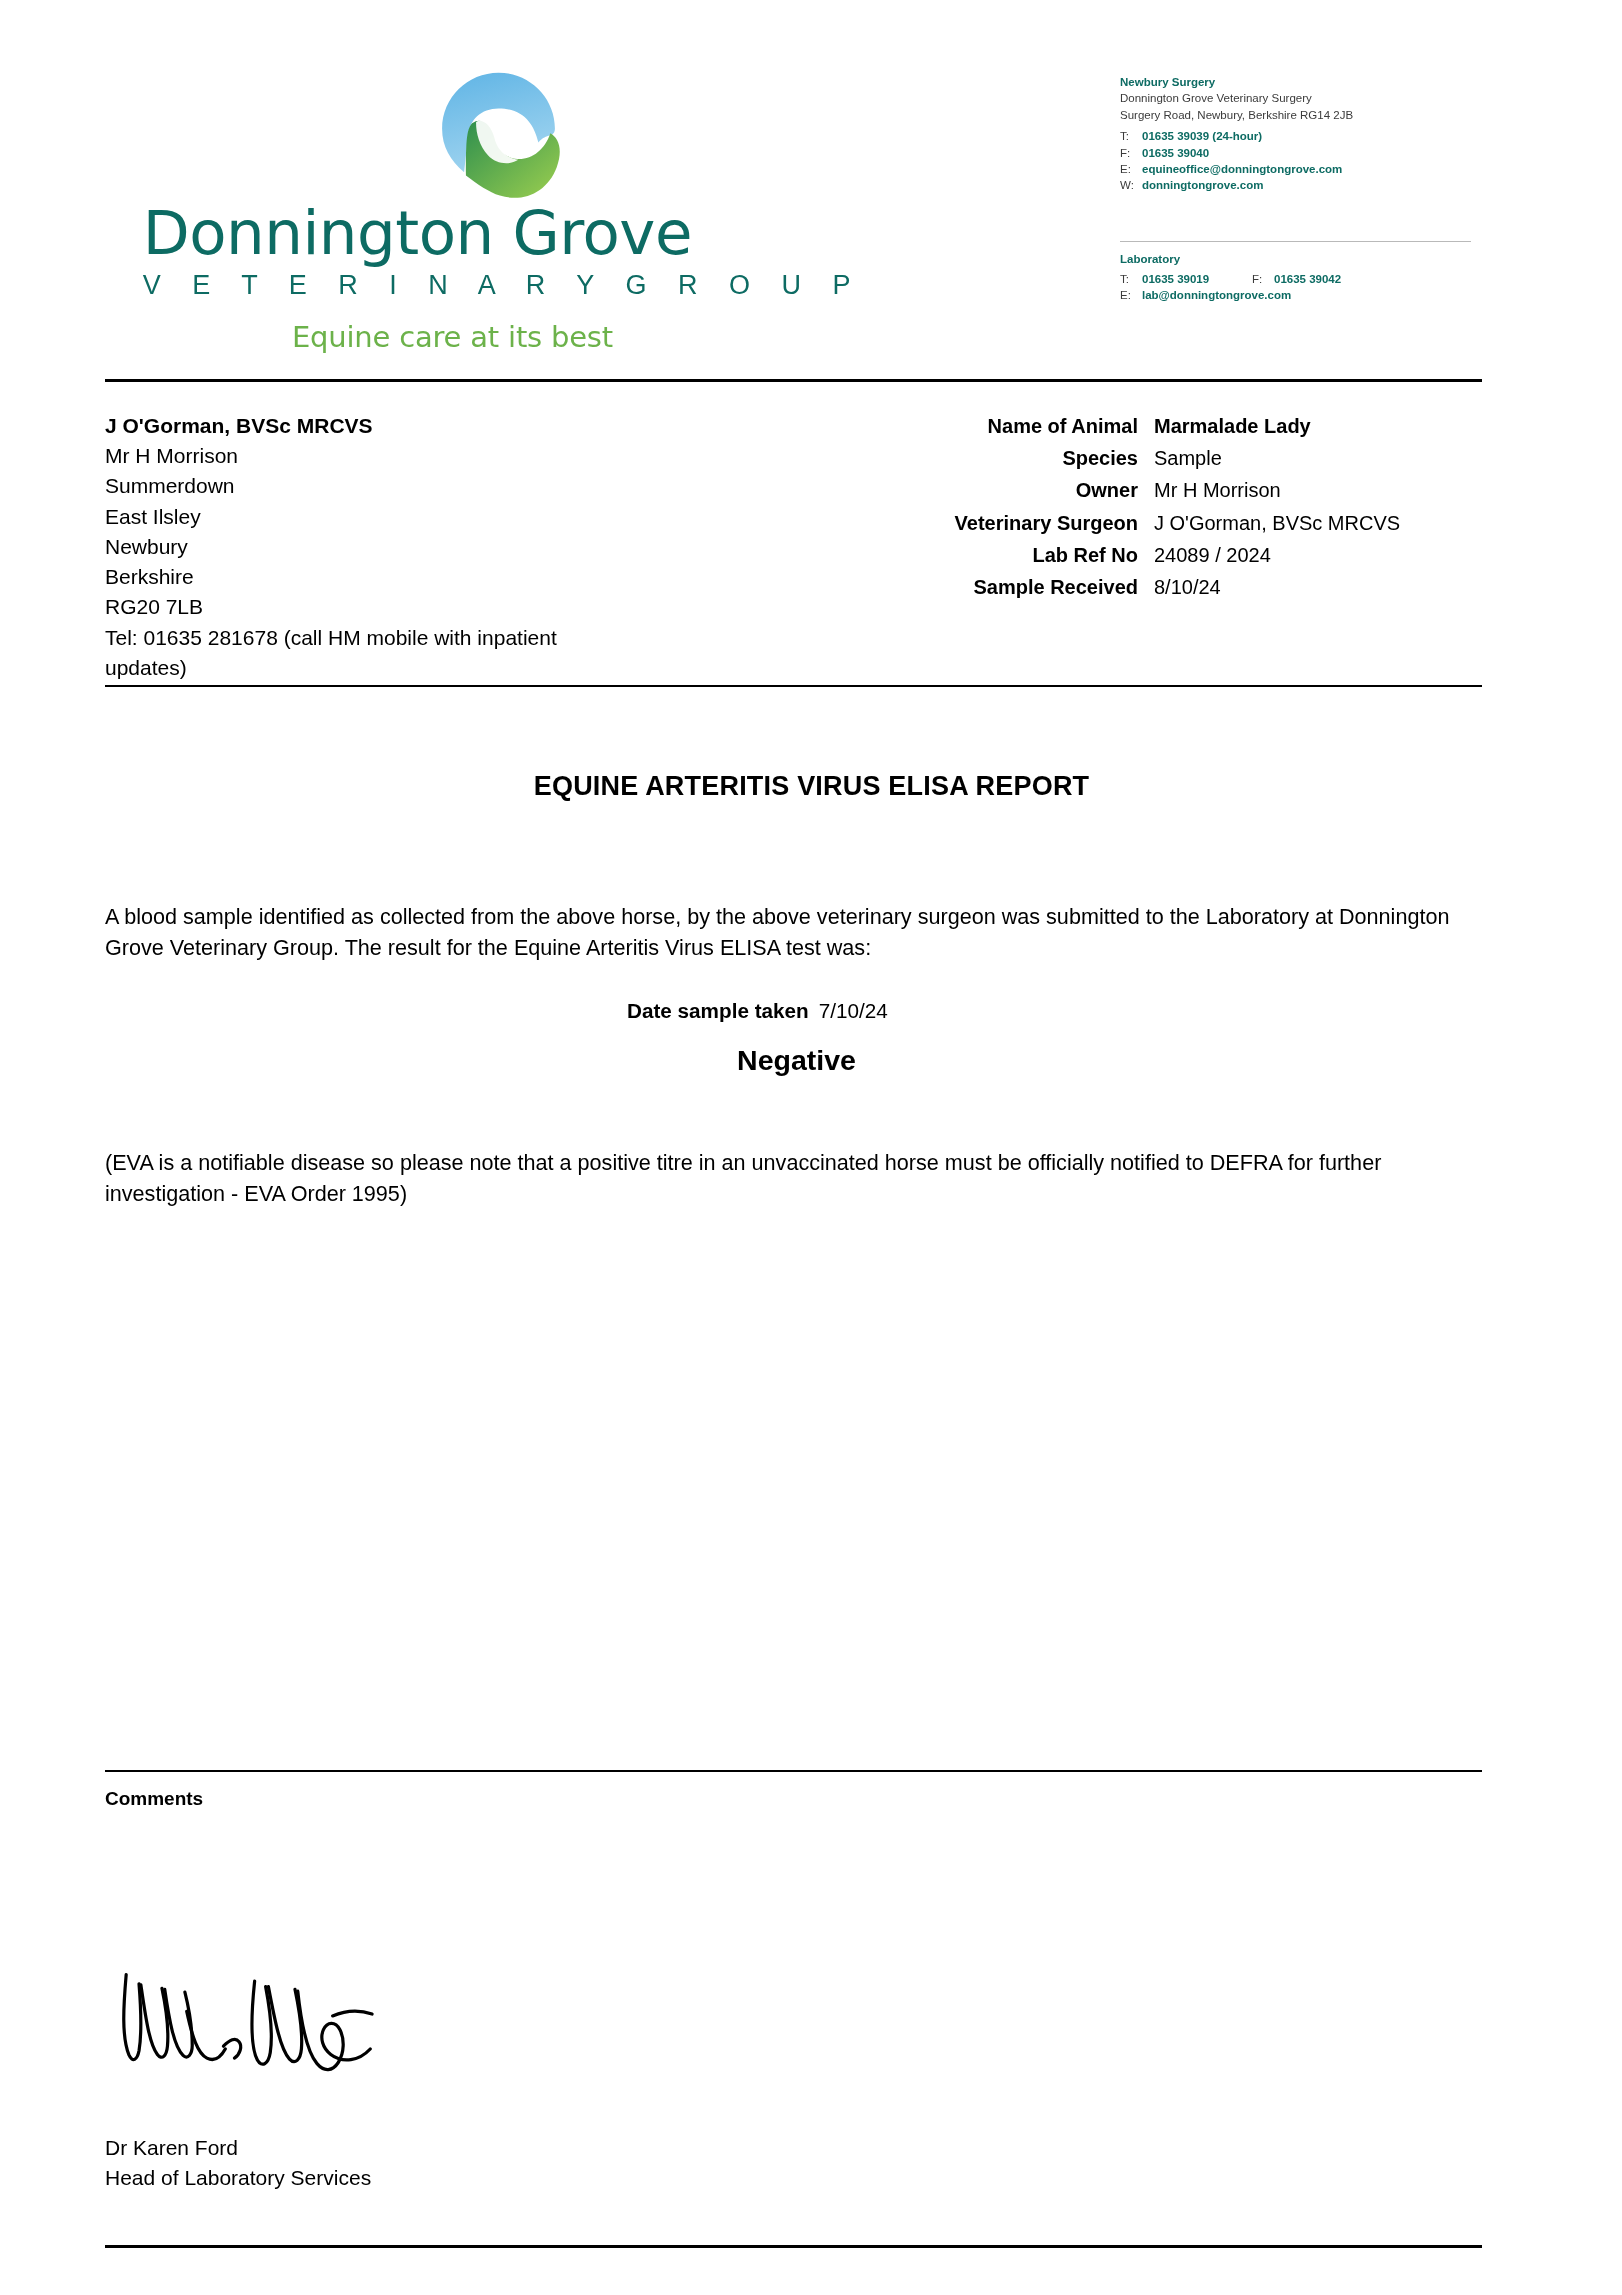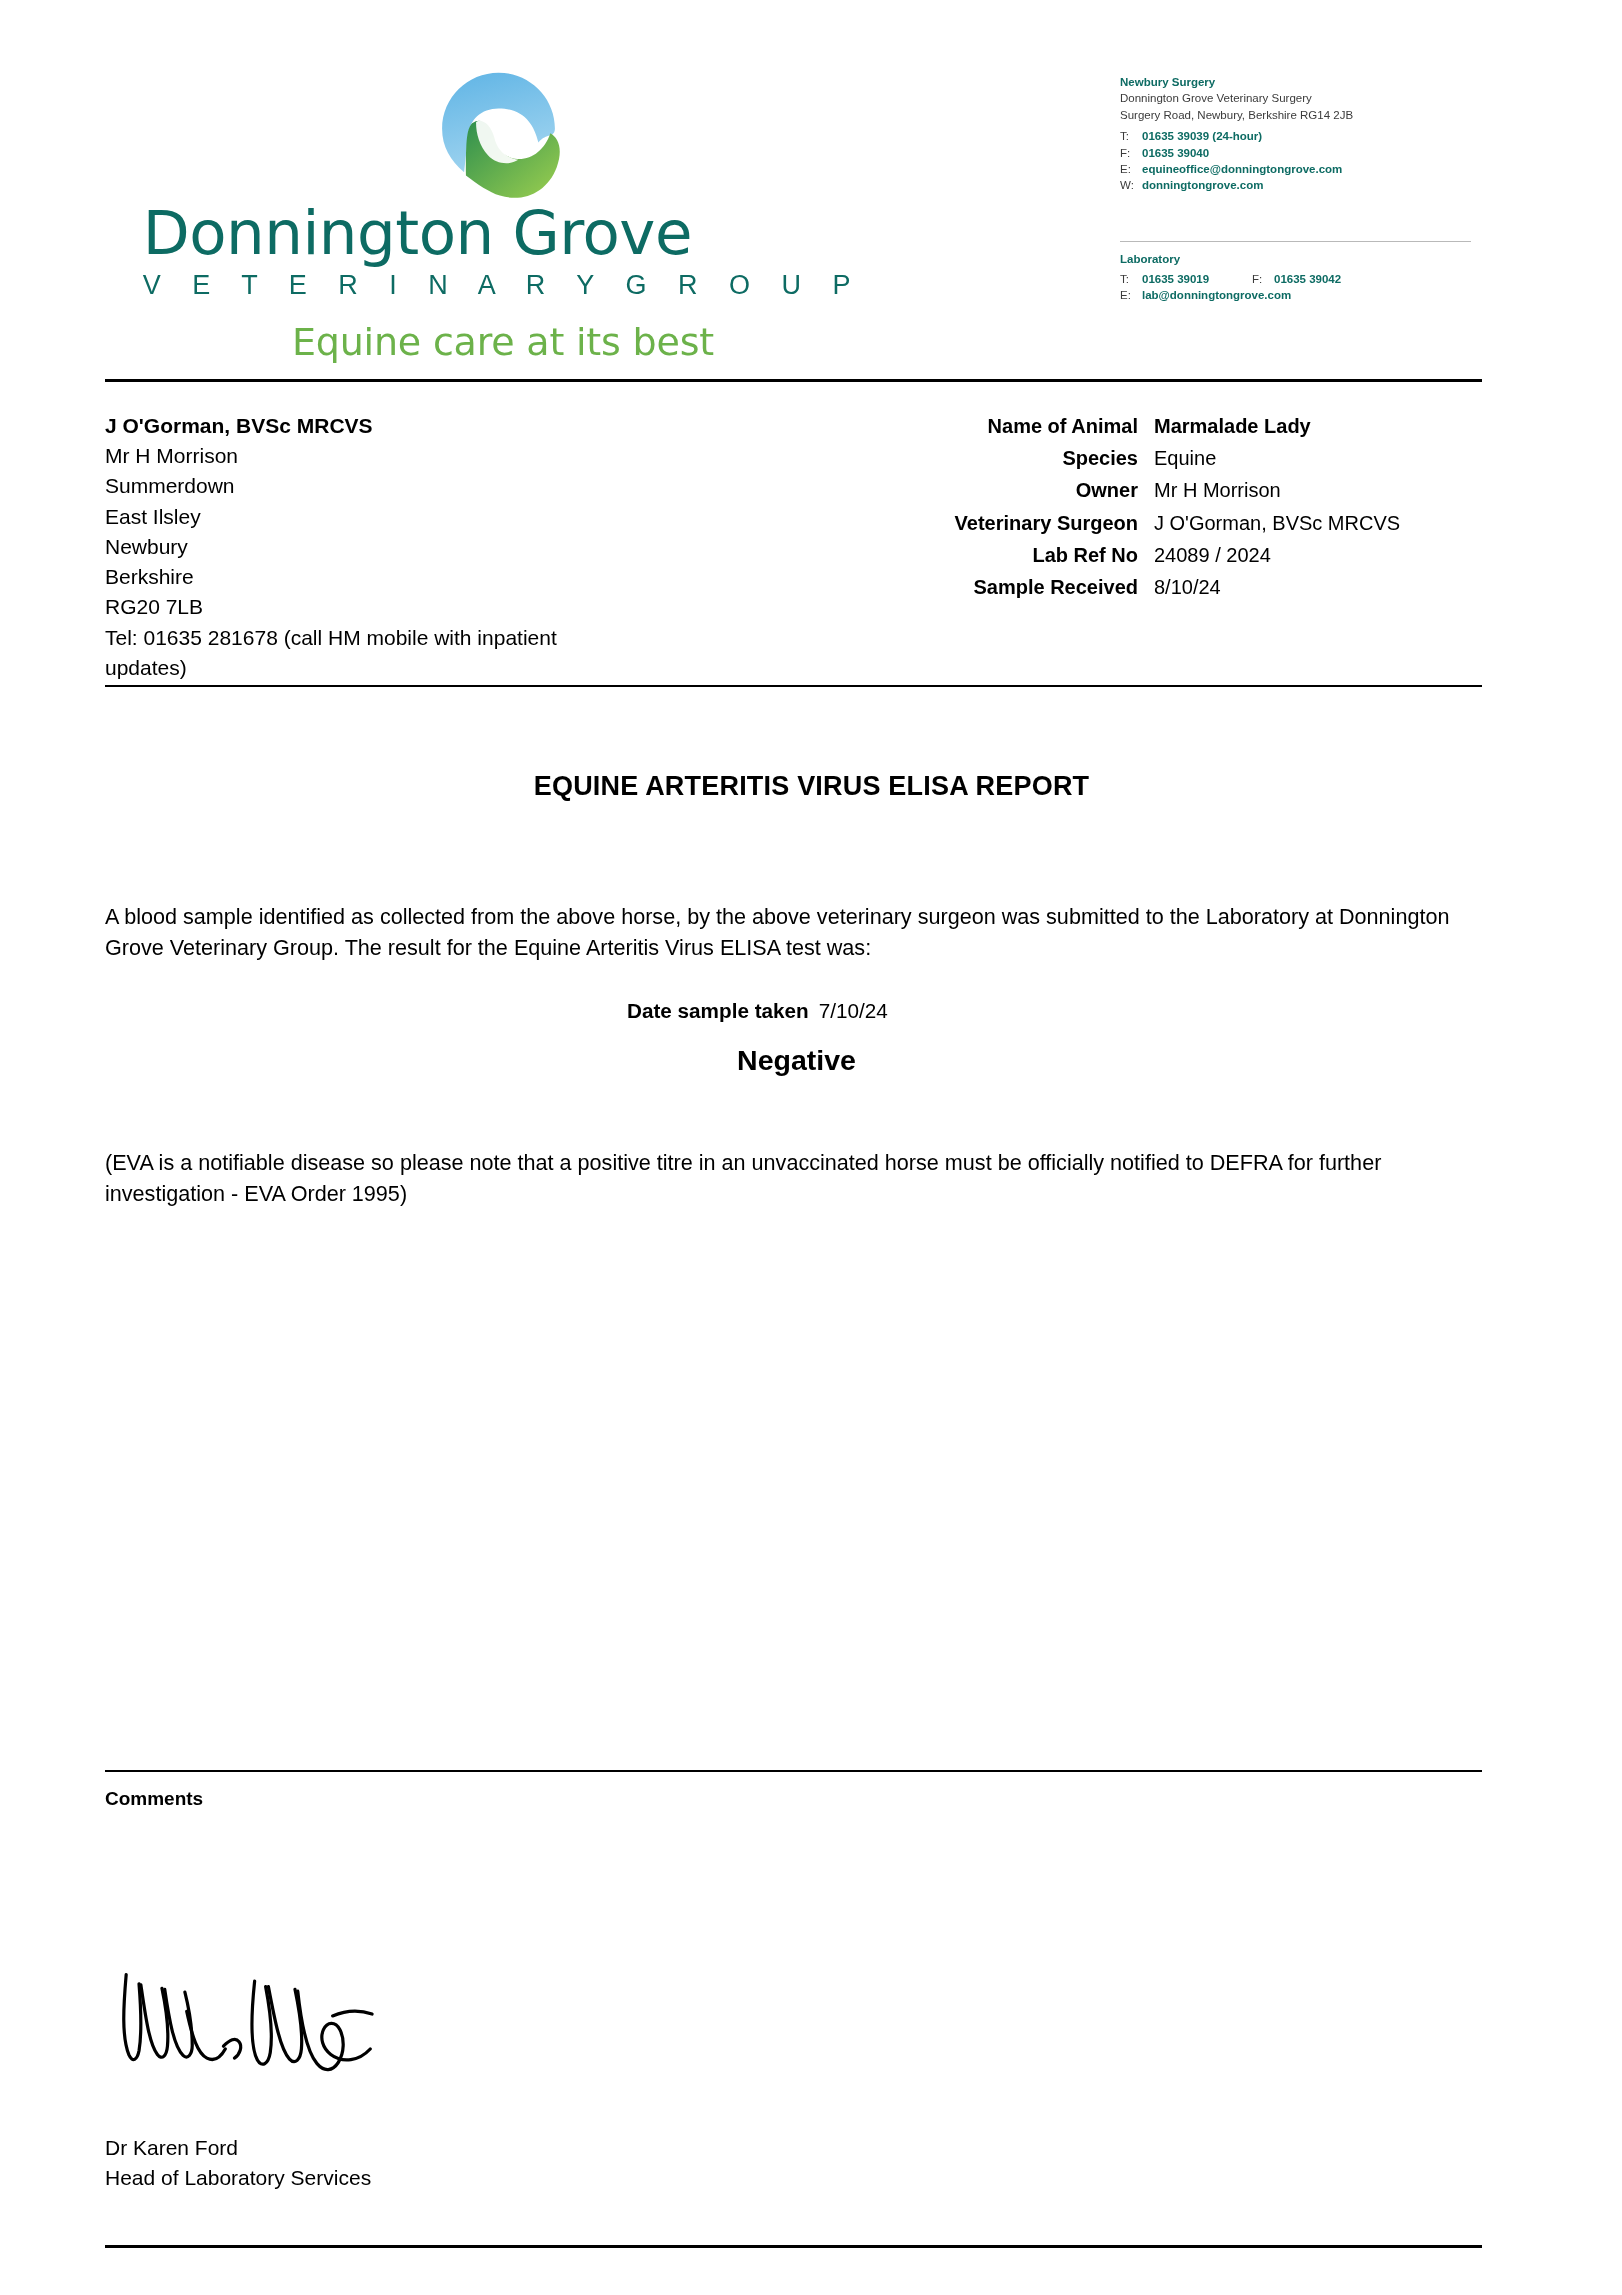--- a/index.html
+++ b/index.html
@@ -63,21 +63,21 @@
   .logo-sub {
     font-family: "Liberation Sans", sans-serif;
     font-size: 27px;
     font-weight: 400;
     color: #0d6b63;
     letter-spacing: 12px;
     margin-top: 7.3px;
   }
   .logo-tagline {
     font-family: "DejaVu Sans", sans-serif;
-    font-size: 38px;
+    font-size: 29px;
     color: #6cb24a;
     margin-top: 18.4px;
     margin-left: 184px;
     letter-spacing: -0.2px;
   }
 
   
   .contact-block {
     position: absolute;
     left: 1120px;
@@ -378,21 +378,21 @@
     <div class="clipped">updates)</div>
   </div>
 
   <div class="details">
     <div class="detail-row">
       <div class="detail-label">Name of Animal</div>
       <div class="detail-value bold">Marmalade Lady</div>
     </div>
     <div class="detail-row">
       <div class="detail-label">Species</div>
-      <div class="detail-value">Equine</div>
+      <div class="detail-value">Sample</div>
     </div>
     <div class="detail-row">
       <div class="detail-label">Owner</div>
       <div class="detail-value">Mr H Morrison</div>
     </div>
     <div class="detail-row">
       <div class="detail-label">Veterinary Surgeon</div>
       <div class="detail-value">J O'Gorman, BVSc MRCVS</div>
     </div>
     <div class="detail-row">

